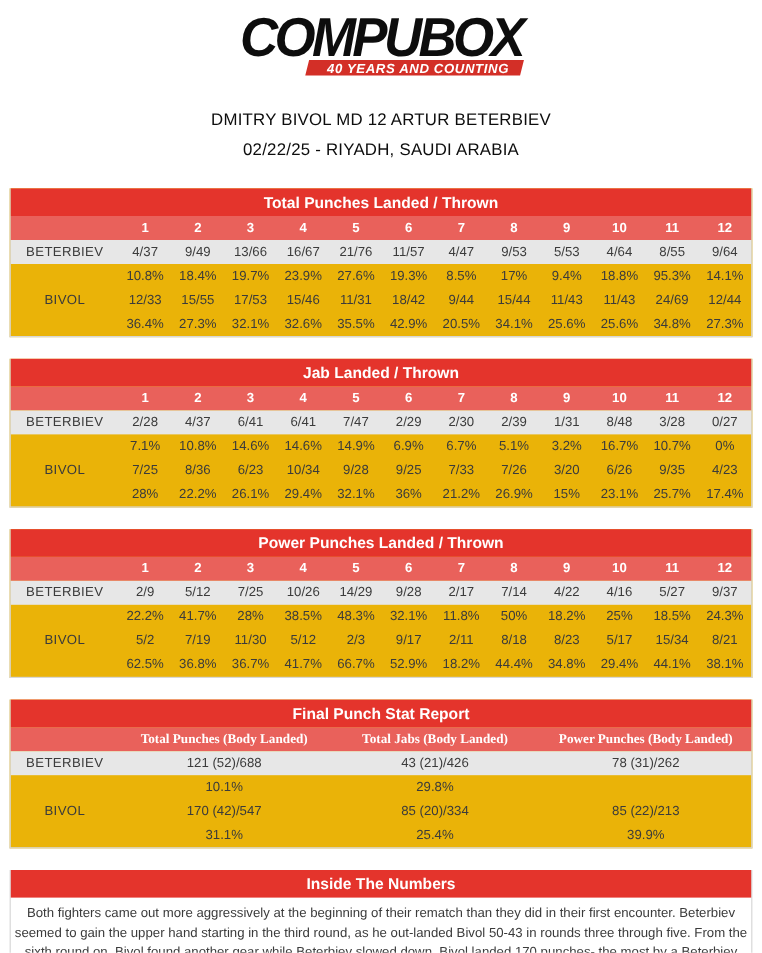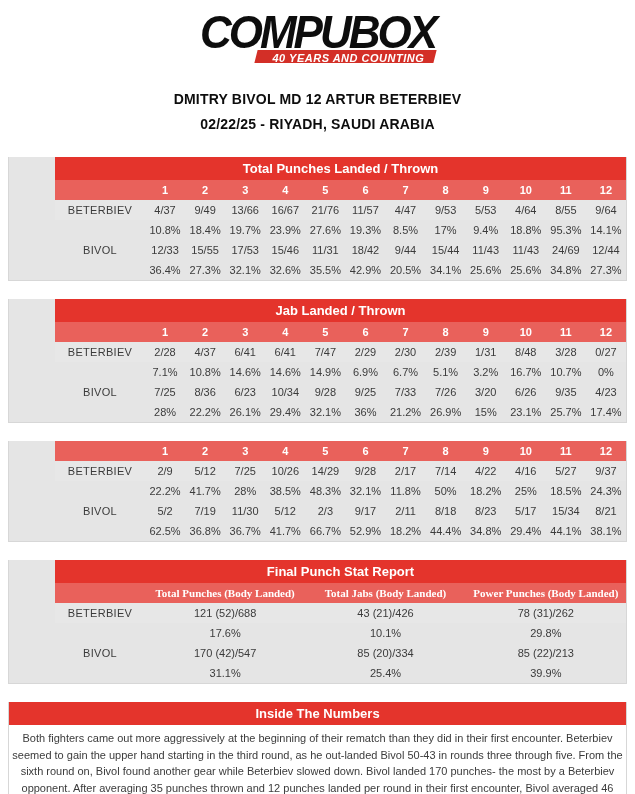--- a/index.html
+++ b/index.html
@@ -21,27 +21,27 @@
     text-align:right;padding:0 10px 0 4px;
   }
   .logo-bar span{
     display:inline-block;transform:skewX(14deg);
     font-style:italic;font-weight:bold;font-size:11px;color:#ffffff;
     letter-spacing:0.5px;white-space:nowrap;
   }
   
   .fight-head{margin-top:24px;text-align:center;}
   .fight-head div{
-    font-weight:bold;font-size:14px;line-height:25px;color:#0d0d0d;
+    font-weight:normal;font-size:14px;line-height:25px;color:#0d0d0d;
     letter-spacing:0.2px;
   }
   
   .tables{margin:20px 8px 0;}
   .stat-table{
-    border:1px solid #d7d7d7;border-top:none;margin-bottom:18px;background:#e5e5e5;padding-left:46px;
+    border:1px solid #d7d7d7;border-top:none;margin-bottom:18px;background:#eab308;
   }
   .tbar{
     background:#e4342c;color:#ffffff;font-weight:bold;font-size:13px;
     text-align:center;padding:4px 0;
   }
   .trow{display:grid;align-items:center;}
   .thead{background:#e9615b;}
   .thead .tcell{color:#ffffff;font-weight:bold;}
   .tcell,.tname{
     font-size:11px;color:#3b3b3b;text-align:center;padding:4px 0;
@@ -222,20 +222,21 @@
         <div class="tcell">36%</div>
         <div class="tcell">21.2%</div>
         <div class="tcell">26.9%</div>
         <div class="tcell">15%</div>
         <div class="tcell">23.1%</div>
         <div class="tcell">25.7%</div>
         <div class="tcell">17.4%</div>
       </div>
     </div>
   <div class="stat-table">
+      <div class="tbar">Power Punches Landed / Thrown</div>
       <div class="trow thead" style="grid-template-columns: 90px repeat(12, 1fr);">
         <div class="tname"></div>
         <div class="tcell">1</div>
         <div class="tcell">2</div>
         <div class="tcell">3</div>
         <div class="tcell">4</div>
         <div class="tcell">5</div>
         <div class="tcell">6</div>
         <div class="tcell">7</div>
         <div class="tcell">8</div>
@@ -314,21 +315,20 @@
         <div class="tcell">Power Punches (Body Landed)</div>
       </div>
       <div class="trow shaded" style="grid-template-columns: 90px repeat(3, 1fr);">
         <div class="tname">BETERBIEV</div>
         <div class="tcell">121 (52)/688</div>
         <div class="tcell">43 (21)/426</div>
         <div class="tcell">78 (31)/262</div>
       </div>
       <div class="trow" style="grid-template-columns: 90px repeat(3, 1fr);">
         <div class="tname"></div>
-        <div class="tcell">17.6%</div>
         <div class="tcell">10.1%</div>
         <div class="tcell">29.8%</div>
       </div>
       <div class="trow" style="grid-template-columns: 90px repeat(3, 1fr);">
         <div class="tname">BIVOL</div>
         <div class="tcell">170 (42)/547</div>
         <div class="tcell">85 (20)/334</div>
         <div class="tcell">85 (22)/213</div>
       </div>
       <div class="trow" style="grid-template-columns: 90px repeat(3, 1fr);">

